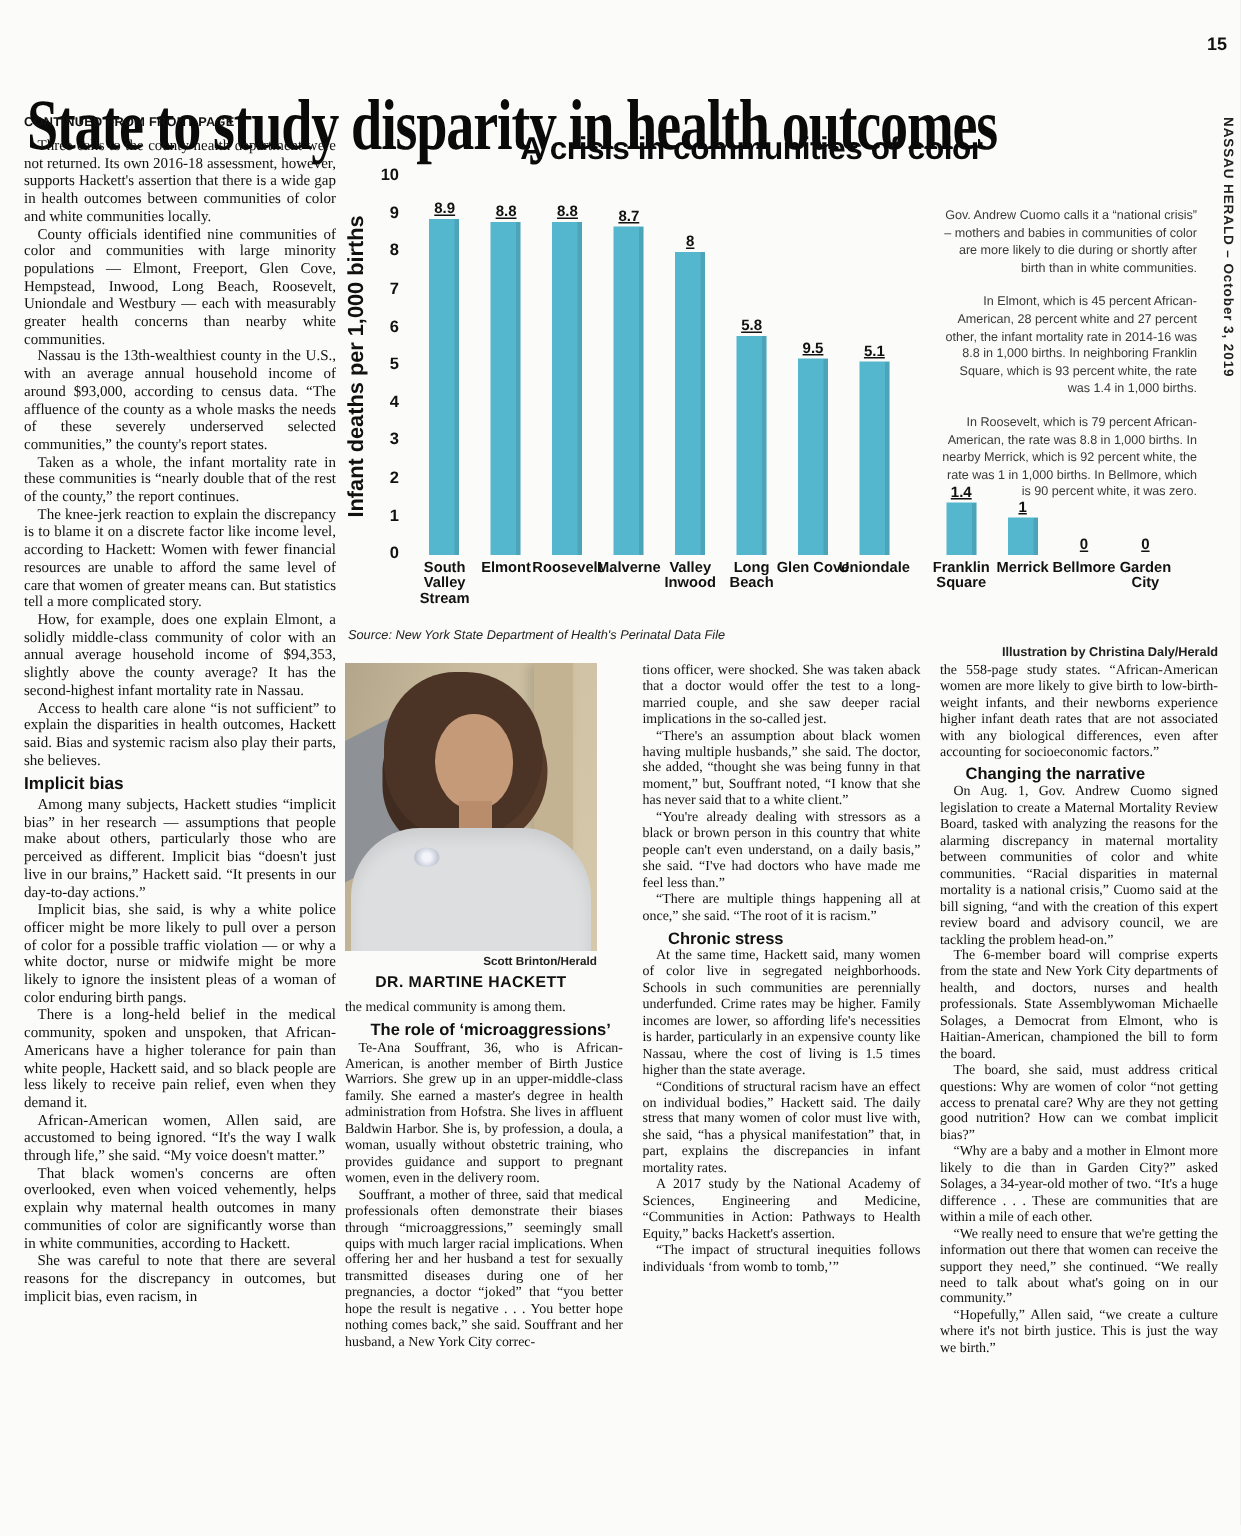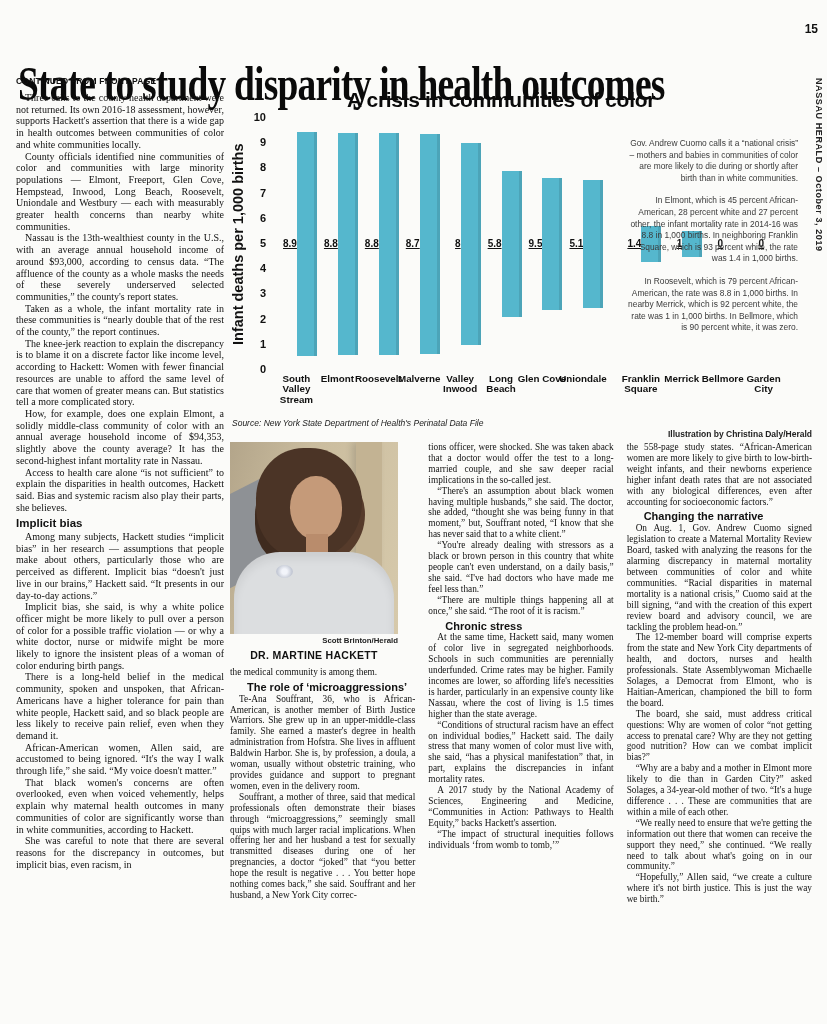--- a/index.html
+++ b/index.html
@@ -83,21 +83,21 @@
     font-family:"Liberation Sans", sans-serif; }
   #chart-title { position:absolute; left:0; right:40px; top:0; text-align:center;
     font-weight:bold; font-size:21px; letter-spacing:-0.3px; color:#0a0a0a; }
   #ylab { position:absolute; left:0; top:30px; height:252px;
     writing-mode:vertical-rl; transform:rotate(180deg); text-align:center;
     font-weight:bold; font-size:14.5px; }
   #y-ticks { position:absolute; left:16px; top:30px; width:20px; height:252px; }
   #y-ticks span { position:absolute; right:0; font-weight:bold; font-size:11px; }
   #plot { position:absolute; left:42px; top:30px; width:516px; height:252px; }
   #bar-slots { display:flex; align-items:flex-end; height:100%; padding:0 4px; }
-  .slot { flex:1; position:relative; display:flex; flex-direction:row;
+  .slot { flex:1; position:relative; display:flex; flex-direction:column;
     justify-content:flex-end; align-items:center; height:100%; }
   .slot:nth-child(9) { margin-left:17px; }
   .bar { width:20px; box-shadow:inset -3px 0 0 rgba(0,0,0,0.10); }
   .bar-value { font-weight:bold; font-size:10px; text-decoration:underline;
     margin-bottom:1px; }
   .bar-cat { position:absolute; top:100%; left:-6px; right:-6px; margin-top:4px;
     text-align:center; font-weight:bold; font-size:9.8px; line-height:1.05; }
   #chart-annot { position:absolute; right:14px; top:50px; width:172px;
     text-align:right; font-size:8.4px; line-height:1.38; color:#3a3a3a;margin-left:32px; }
   #chart-annot p { margin:0 0 11px 0; }
@@ -250,21 +250,21 @@
         <h3 class="sec-head">Chronic stress</h3>
         <p class="body-p">At the same time, Hackett said, many women of color live in segregated neighborhoods. Schools in such communities are perennially underfunded. Crime rates may be higher. Family incomes are lower, so affording life's necessities is harder, particularly in an expensive county like Nassau, where the cost of living is 1.5 times higher than the state average.</p>
         <p class="body-p">“Conditions of structural racism have an effect on individual bodies,” Hackett said. The daily stress that many women of color must live with, she said, “has a physical manifestation” that, in part, explains the discrepancies in infant mortality rates.</p>
         <p class="body-p">A 2017 study by the National Academy of Sciences, Engineering and Medicine, “Communities in Action: Pathways to Health Equity,” backs Hackett's assertion.</p>
         <p class="body-p">“The impact of structural inequities follows individuals ‘from womb to tomb,’”</p>
       </div>
     <div>
         <p class="body-p cont">the 558-page study states. “African-American women are more likely to give birth to low-birth-weight infants, and their newborns experience higher infant death rates that are not associated with any biological differences, even after accounting for socioeconomic factors.”</p>
         <h3 class="sec-head">Changing the narrative</h3>
         <p class="body-p">On Aug. 1, Gov. Andrew Cuomo signed legislation to create a Maternal Mortality Review Board, tasked with analyzing the reasons for the alarming discrepancy in maternal mortality between communities of color and white communities. “Racial disparities in maternal mortality is a national crisis,” Cuomo said at the bill signing, “and with the creation of this expert review board and advisory council, we are tackling the problem head-on.”</p>
-        <p class="body-p">The 12-member board will comprise experts from the state and New York City departments of health, and doctors, nurses and health professionals. State Assemblywoman Michaelle Solages, a Democrat from Elmont, who is Haitian-American, championed the bill to form the board.</p>
+        <p class="body-p">The 6-member board will comprise experts from the state and New York City departments of health, and doctors, nurses and health professionals. State Assemblywoman Michaelle Solages, a Democrat from Elmont, who is Haitian-American, championed the bill to form the board.</p>
         <p class="body-p">The board, she said, must address critical questions: Why are women of color “not getting access to prenatal care? Why are they not getting good nutrition? How can we combat implicit bias?”</p>
         <p class="body-p">“Why are a baby and a mother in Elmont more likely to die than in Garden City?” asked Solages, a 34-year-old mother of two. “It's a huge difference . . . These are communities that are within a mile of each other.</p>
         <p class="body-p">“We really need to ensure that we're getting the information out there that women can receive the support they need,” she continued. “We really need to talk about what's going on in our community.”</p>
         <p class="body-p">“Hopefully,” Allen said, “we create a culture where it's not birth justice. This is just the way we birth.”</p>
       </div>
   </div>
 
 </div>
 
 </body></html>

